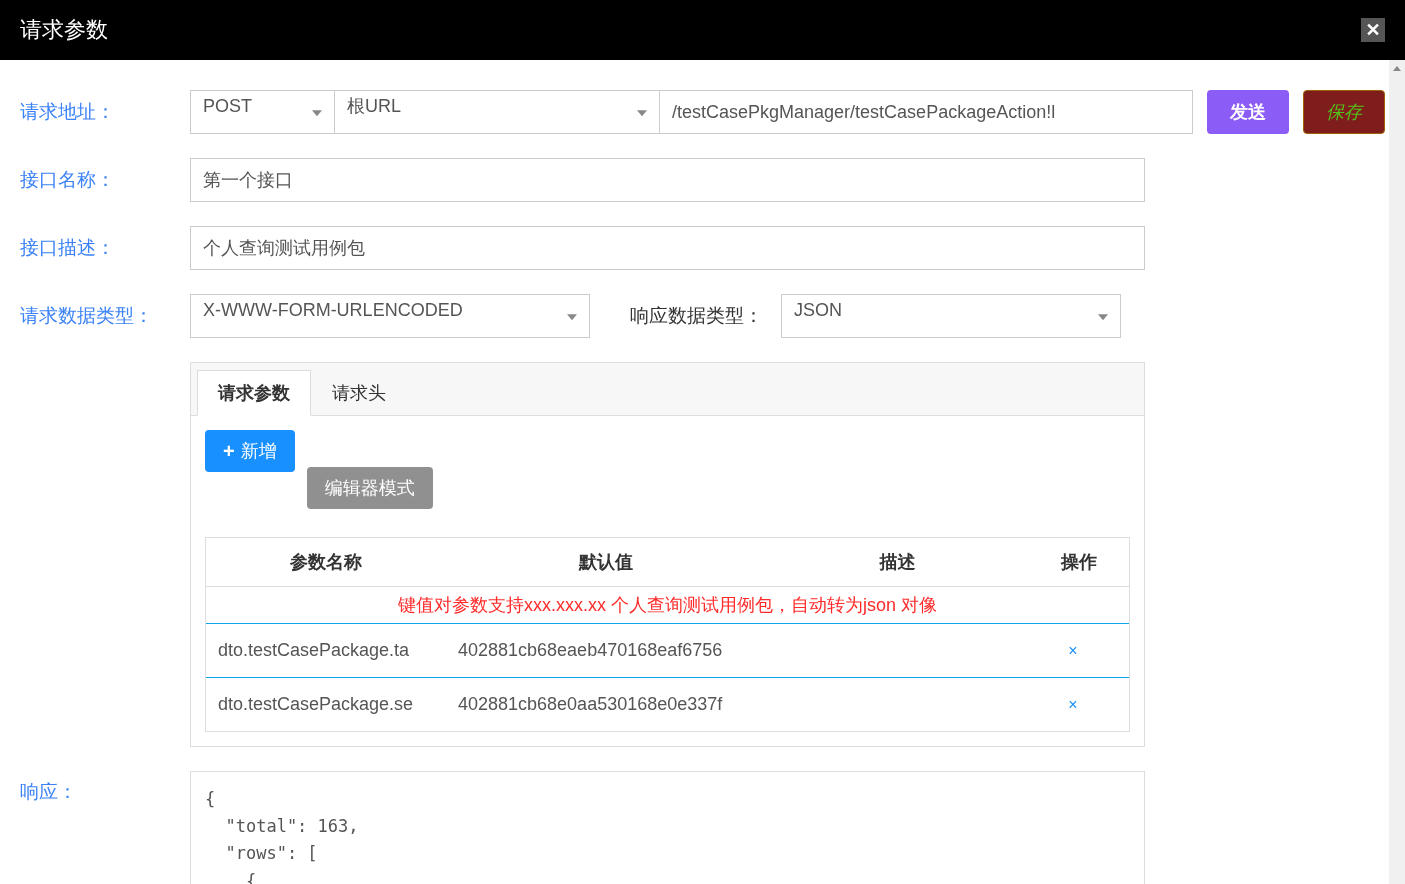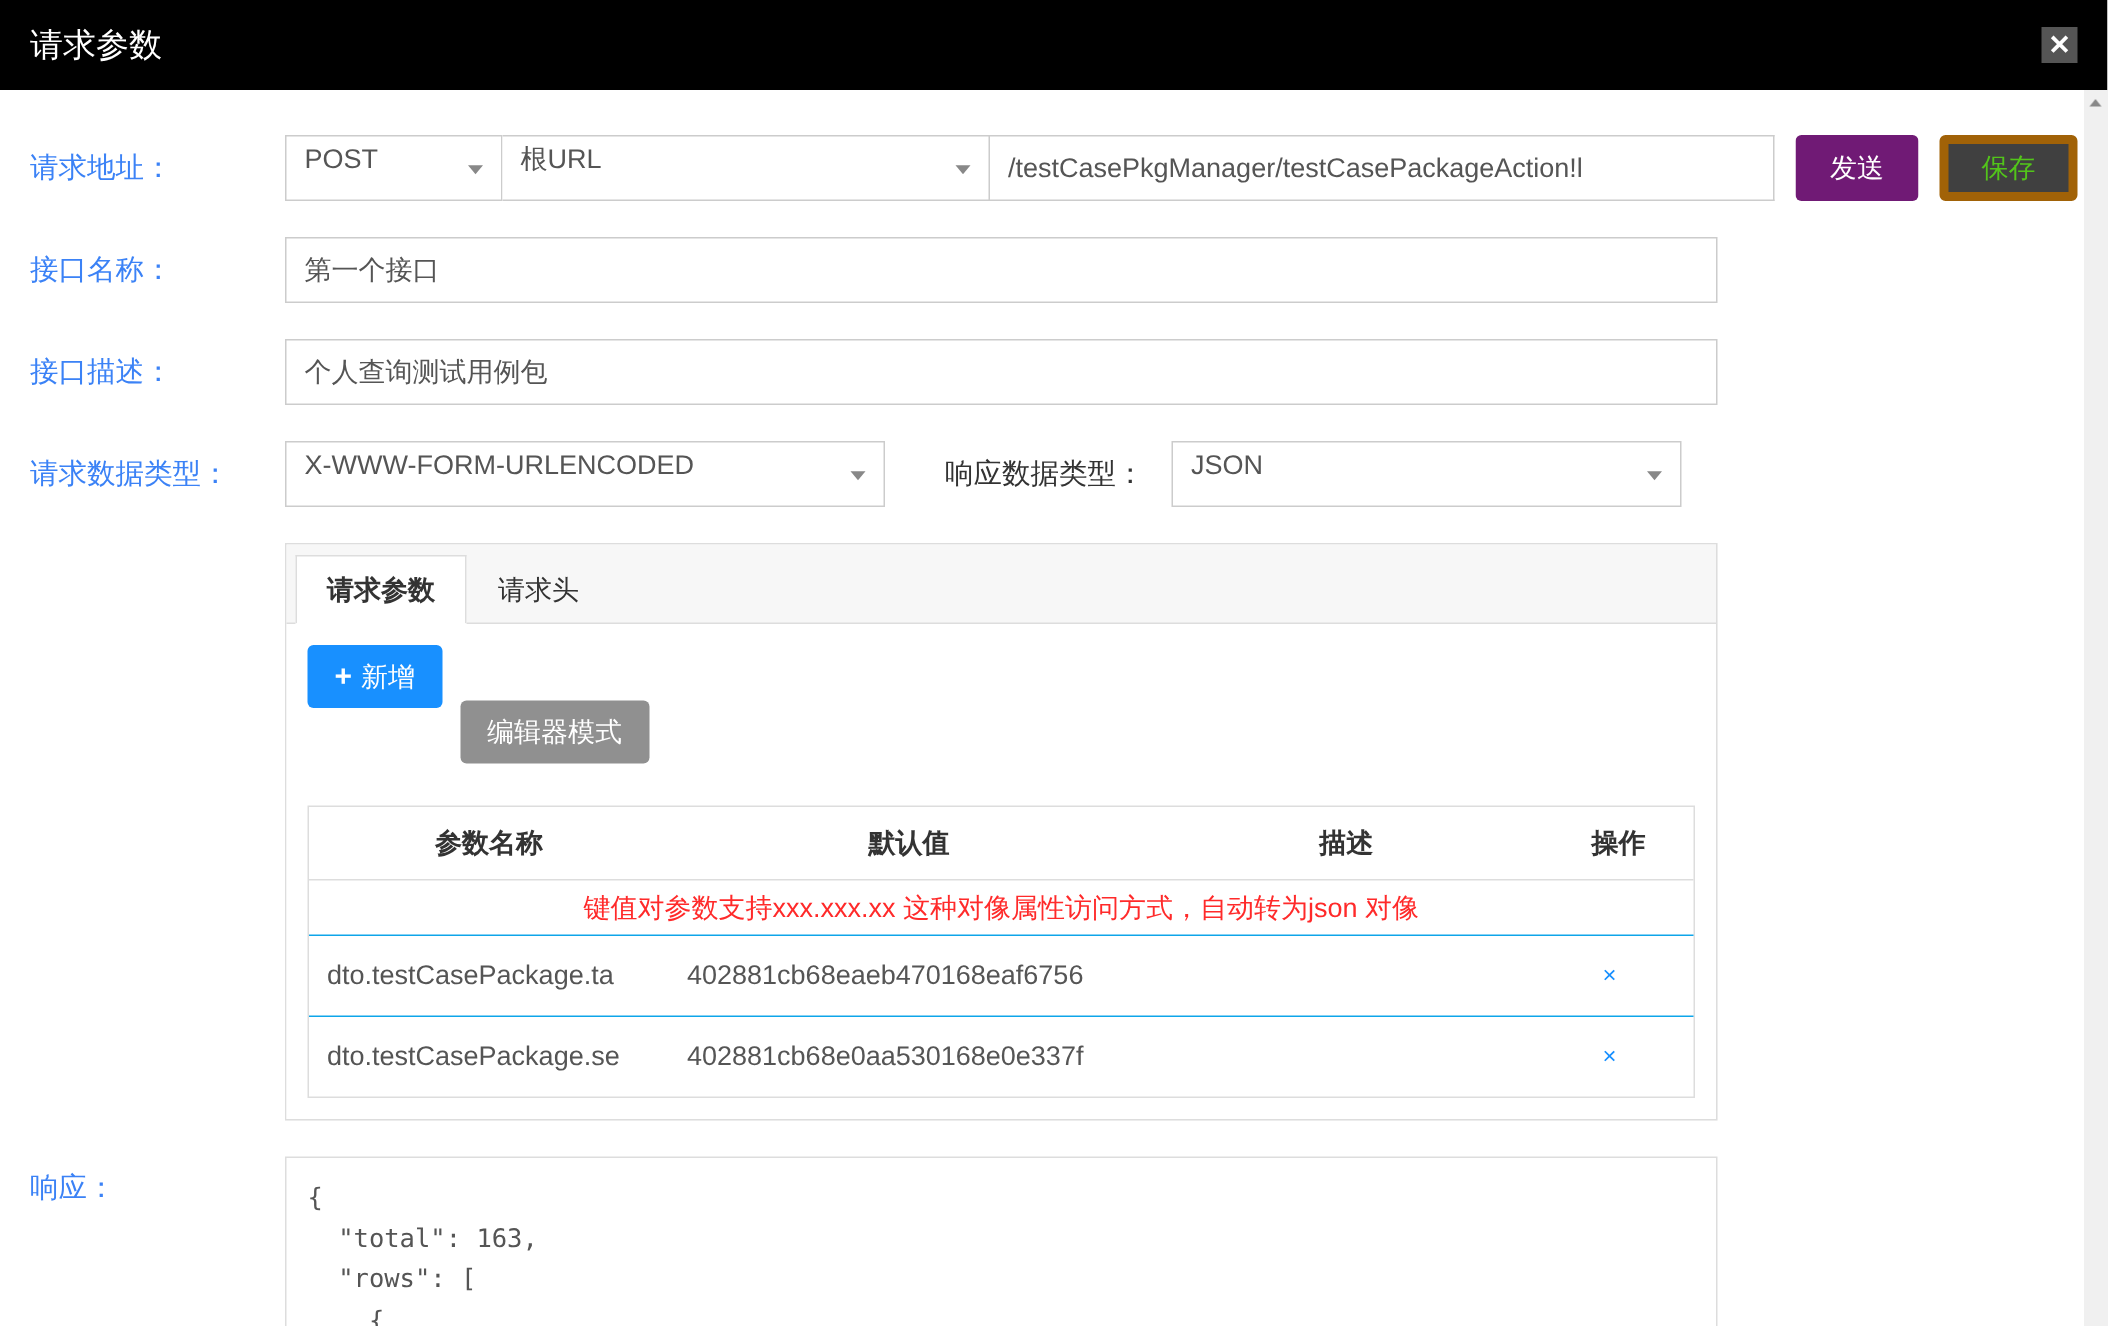--- a/index.html
+++ b/index.html
@@ -104,27 +104,29 @@
       padding: 0 22px;
       font-size: 18px;
       border-radius: 4px;
       cursor: pointer;
       display: inline-flex;
       align-items: center;
       justify-content: center;
       border: 1px solid transparent;
     }
     .btn-primary {
-      background: #701a75;
-      color: #fff;
+      background: #8b5cf6;
+      color: #fff;
+      font-weight: bold;
     }
     .btn-outline-green {
-      background: #404040;
-      border: 6px solid #a16207;
+      background: #7f1d1d;
+      border: 1px solid #a16207;
       color: #52c41a;
+      font-style: italic;
     }
     .btn-gap {
       margin-left: 14px;
     }
     .data-type-select {
       width: 400px;
     }
     .resp-type-select {
       width: 340px;
     }
@@ -346,21 +348,21 @@
           </button>
           <button class="btn-gray">编辑器模式</button>
         </div>
         <div class="param-table">
           <div class="table-header-row">
             <div class="th-cell col-name">参数名称</div>
             <div class="th-cell col-default">默认值</div>
             <div class="th-cell col-desc">描述</div>
             <div class="th-cell col-op">操作</div>
           </div>
-          <div class="hint-row">键值对参数支持xxx.xxx.xx 这种对像属性访问方式，自动转为json 对像</div>
+          <div class="hint-row">键值对参数支持xxx.xxx.xx 个人查询测试用例包，自动转为json 对像</div>
           <div class="param-row">
             <div class="param-cell col-name">dto.testCasePackage.ta</div>
             <div class="param-cell col-default">402881cb68eaeb470168eaf6756</div>
             <div class="param-cell col-desc"></div>
             <div class="delete-x">×</div>
           </div>
           <div class="param-row">
             <div class="param-cell col-name">dto.testCasePackage.se</div>
             <div class="param-cell col-default">402881cb68e0aa530168e0e337f</div>
             <div class="param-cell col-desc"></div>

